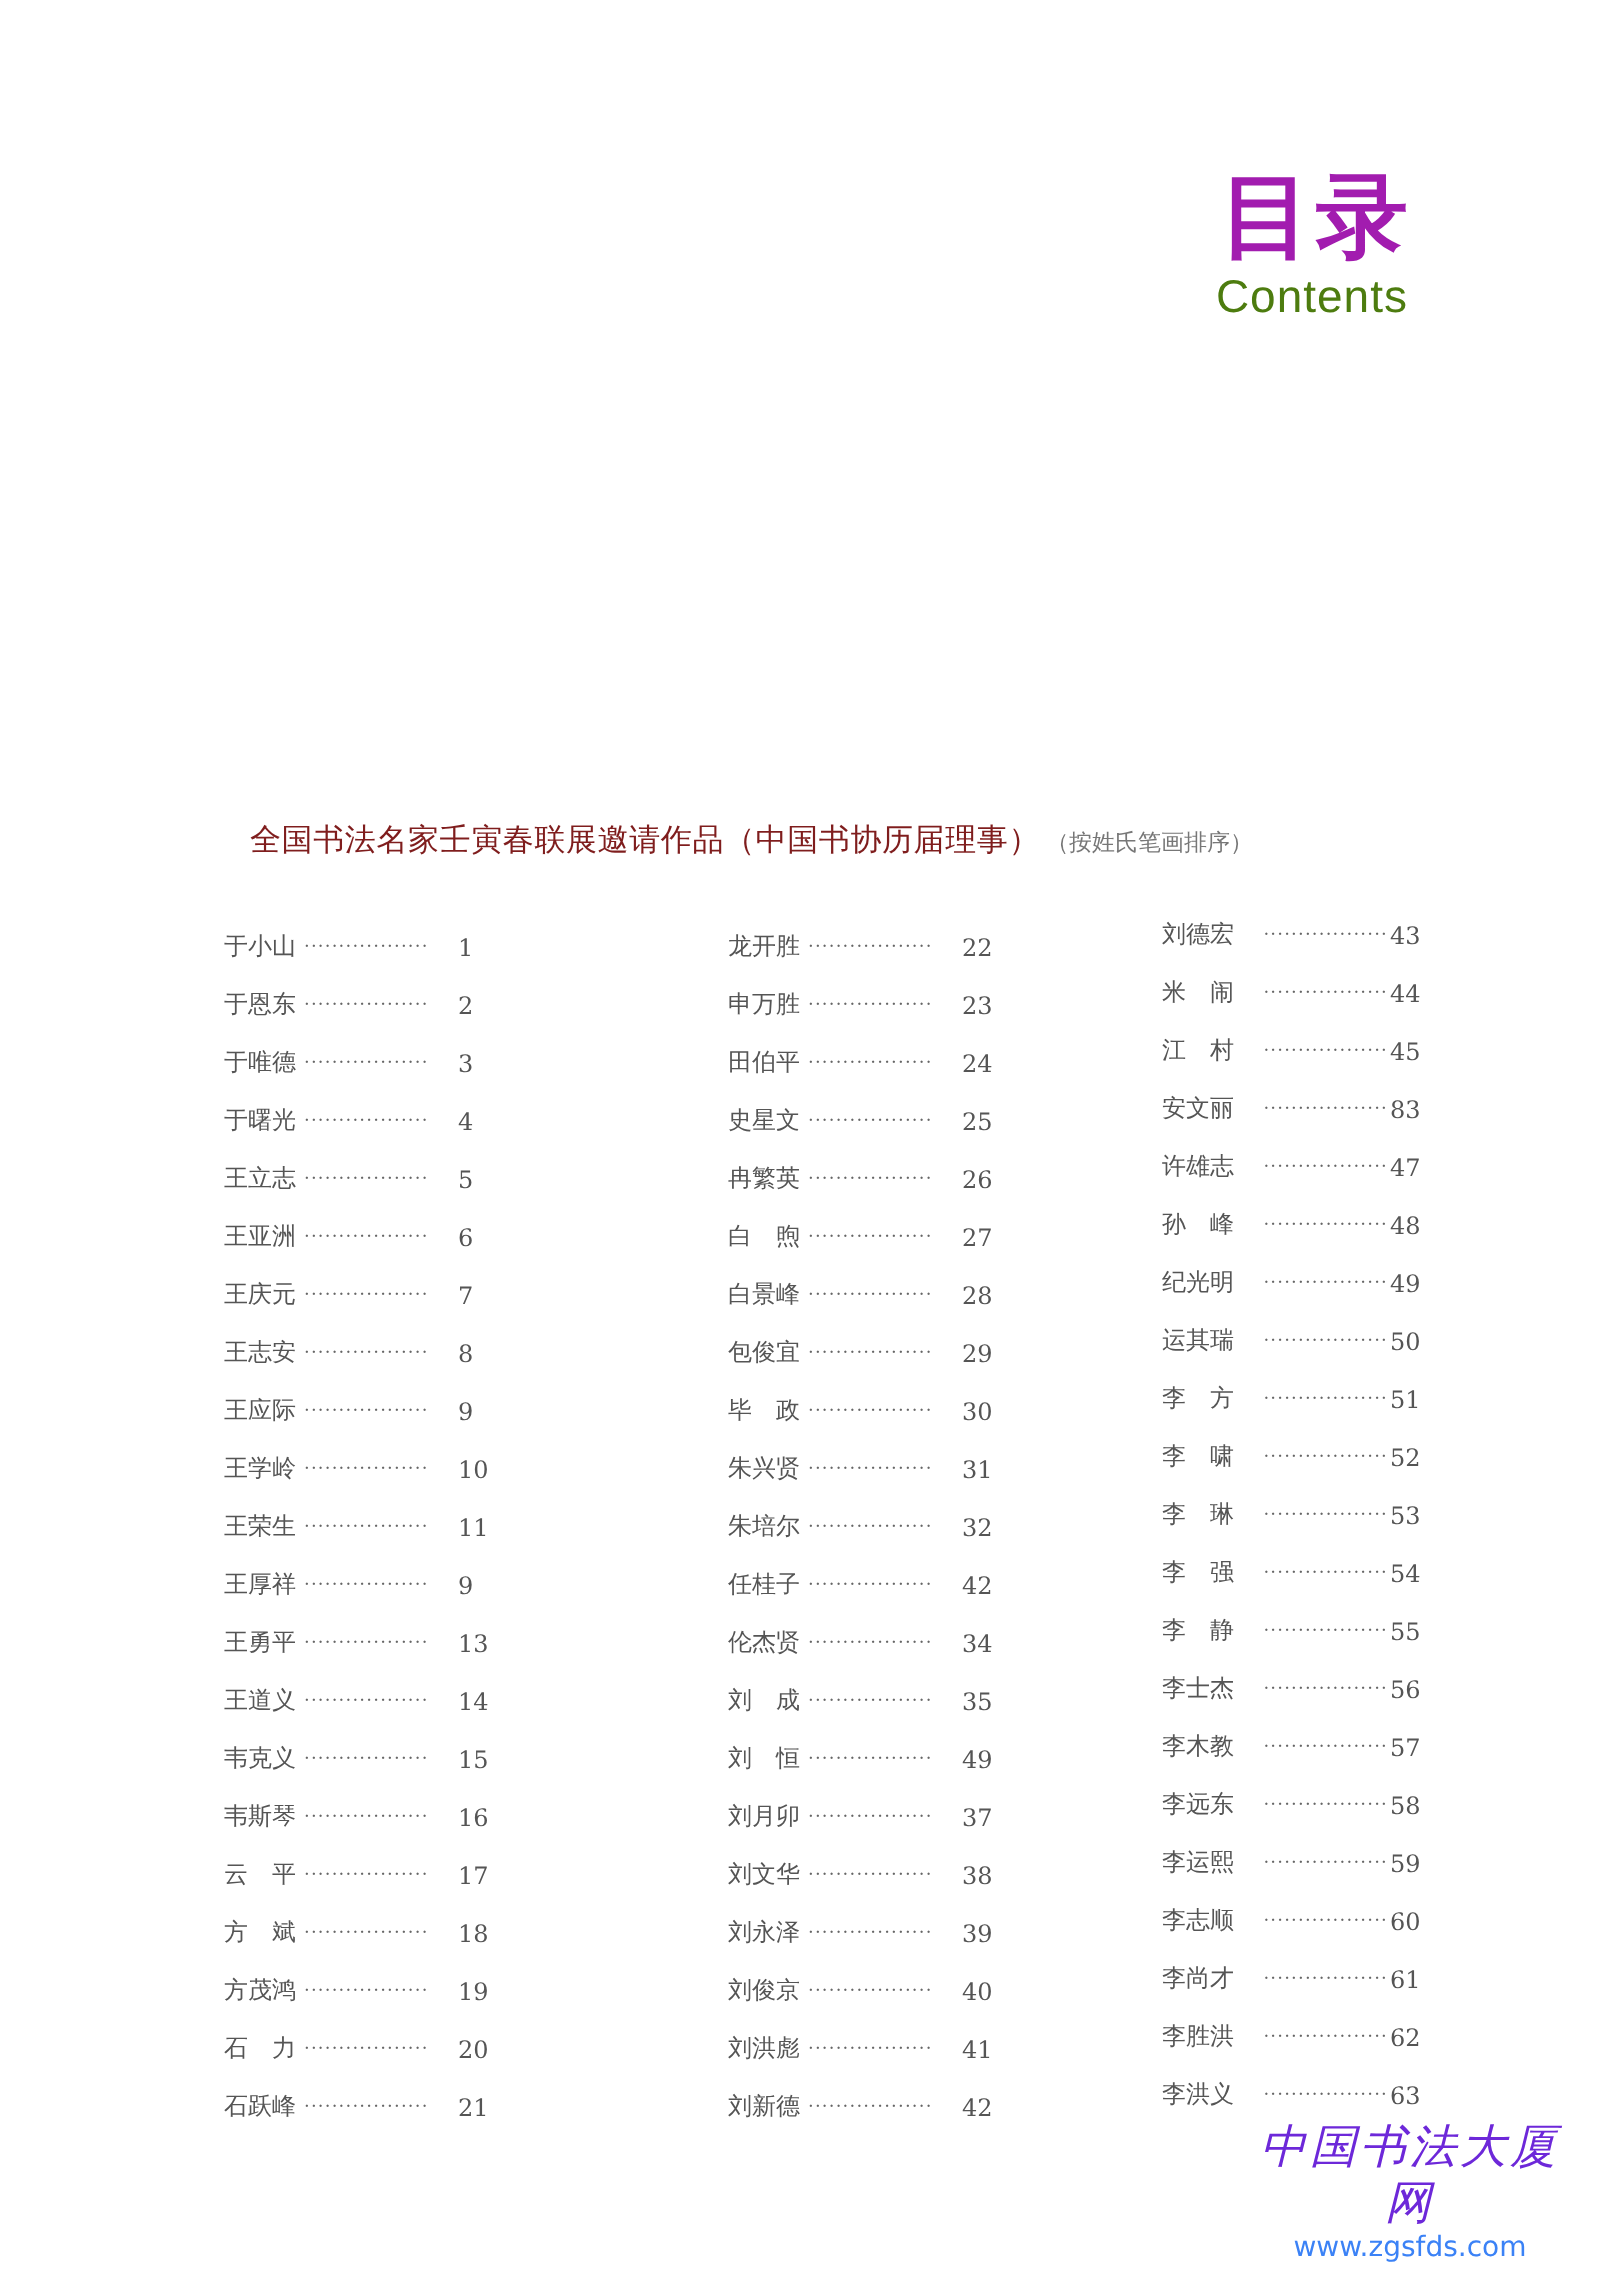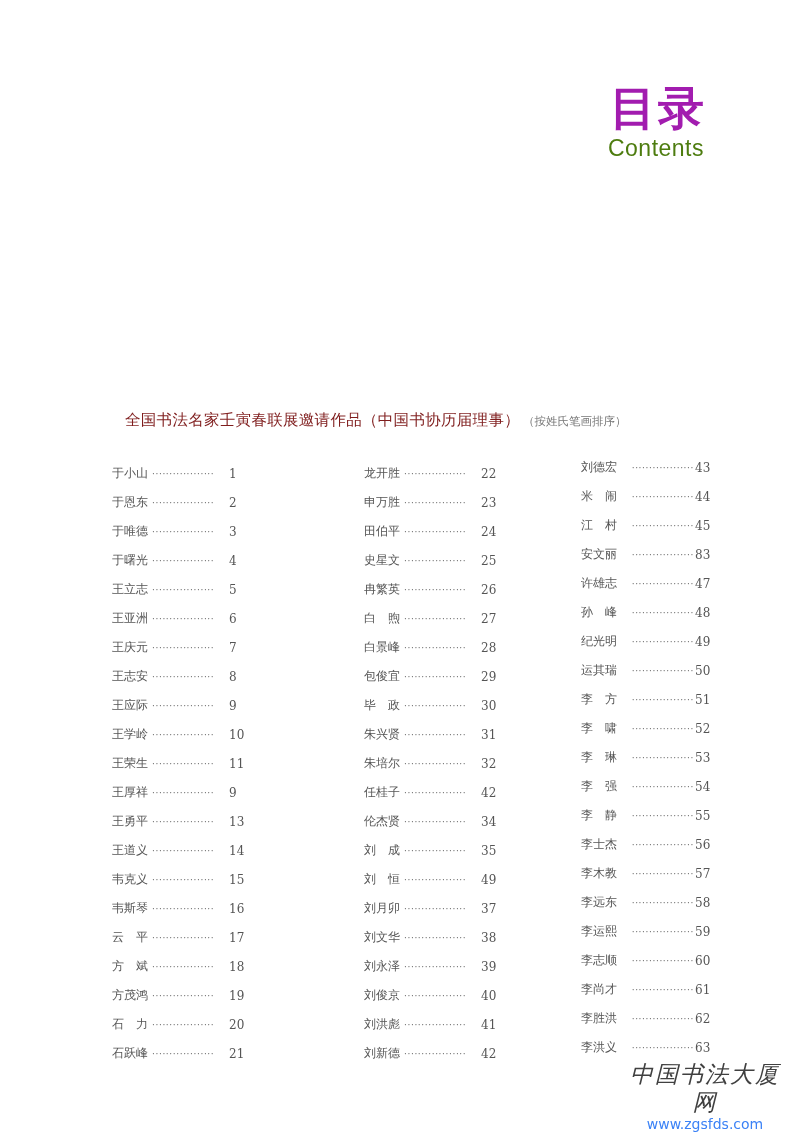--- a/index.html
+++ b/index.html
@@ -101,21 +101,21 @@
     .watermark {
       position: absolute;
       right: 10px;
       bottom: 8px;
       text-align: center;
       width: 170px;
     }
     .watermark-cn {
       font-family: "DejaVu Serif", "Liberation Serif", serif;
       font-size: 23px;
-      color: #404040;
+      color: #6d28d9;
       letter-spacing: 2px;
       font-style: italic;
       line-height: 28px;
       text-align: center;
     }
     .watermark-url {
       font-family: "DejaVu Sans", "Liberation Sans", sans-serif;
       font-size: 14px;
       color: #3b82f6;
       line-height: 16px;

